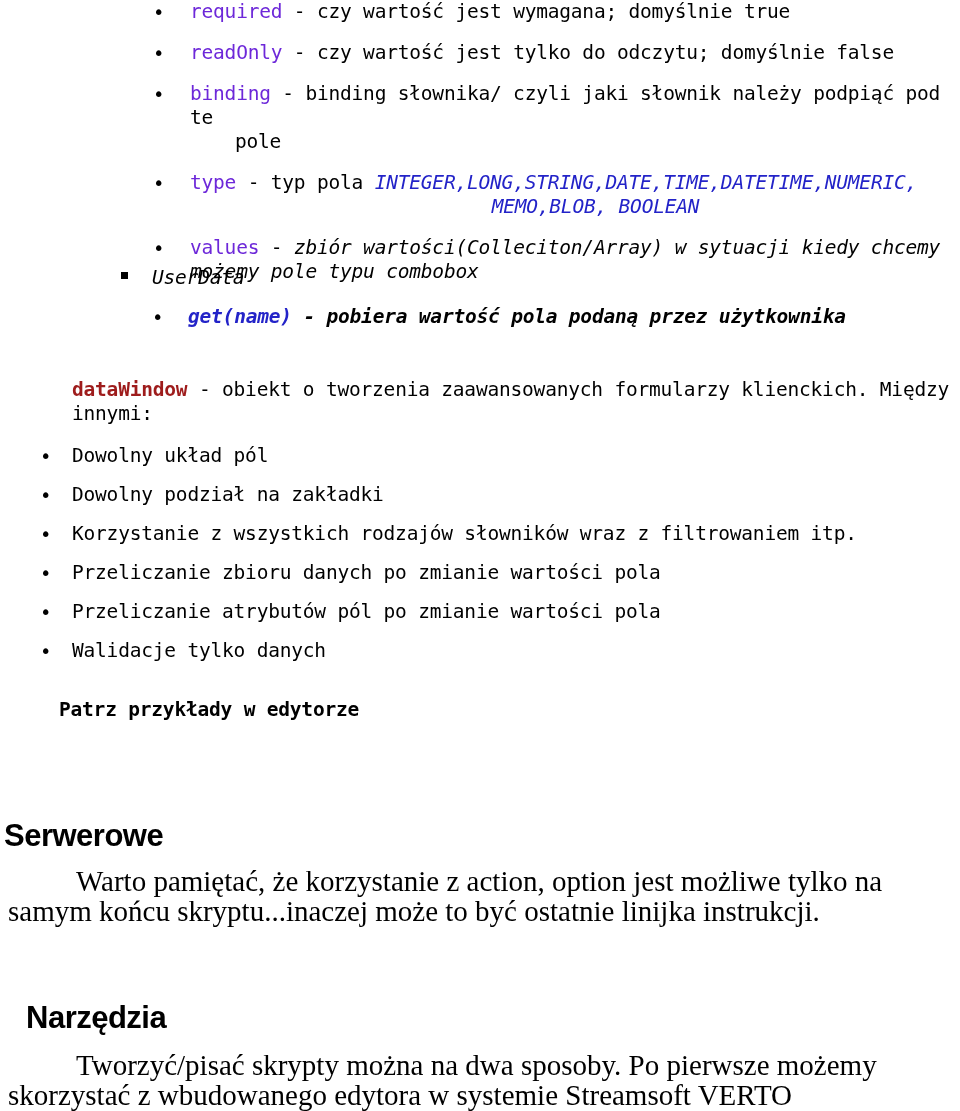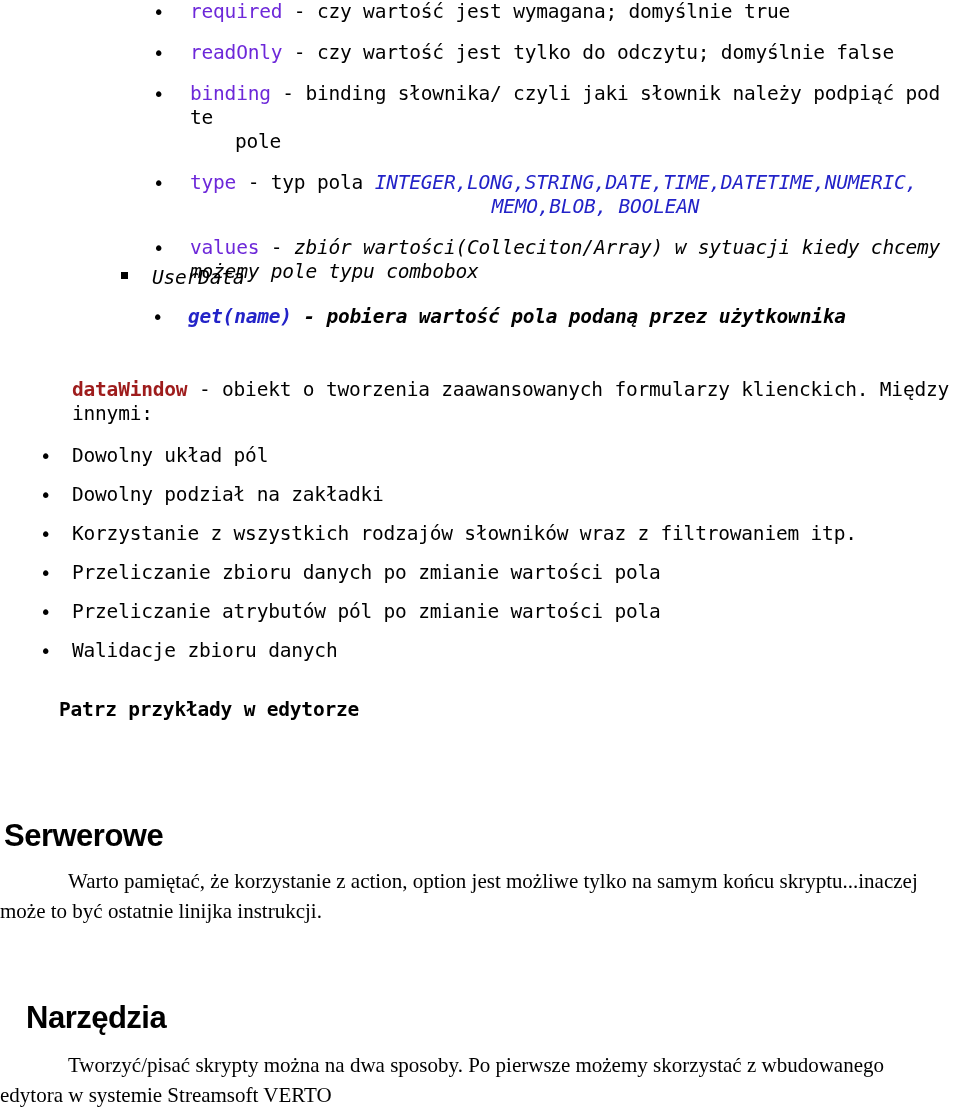--- a/index.html
+++ b/index.html
@@ -151,24 +151,24 @@
     line-height: 36px;
     letter-spacing: -0.5px;
     color: #000;
   }
   #heading-serwerowe { top: 818px; }
   #heading-narzedzia { top: 1000px; margin-left: 22px; }
 
   
   .serif-para {
     position: absolute;
-    left: 0;
+    left: 8px;
     width: 940px;
     font-family: "Liberation Serif", "DejaVu Serif", serif;
-    font-size: 21px;
+    font-size: 29px;
     line-height: 30px;
     color: #000;
     text-indent: 68px;
   }
   #para-serwerowe { top: 866px; }
   #para-narzedzia { top: 1050px; }
 </style>
 </head>
 <body>
 
@@ -236,21 +236,21 @@
     <div class="feat-item">
       <span class="bullet">•</span>
       <span>Przeliczanie zbioru danych po zmianie wartości pola</span>
     </div>
     <div class="feat-item">
       <span class="bullet">•</span>
       <span>Przeliczanie atrybutów pól po zmianie wartości pola</span>
     </div>
     <div class="feat-item">
       <span class="bullet">•</span>
-      <span>Walidacje zbioru danych</span>
+      <span>Walidacje tylko danych</span>
     </div>
   </div>
 
   <div class="patrz mono">Patrz  przykłady w edytorze</div>
 
   <div class="heading" id="heading-serwerowe">Serwerowe</div>
   <div class="serif-para" id="para-serwerowe">Warto pamiętać, że korzystanie z action, option jest możliwe tylko na samym końcu skryptu...inaczej może to być ostatnie linijka instrukcji.</div>
 
   <div class="heading" id="heading-narzedzia">Narzędzia</div>
   <div class="serif-para" id="para-narzedzia">Tworzyć/pisać skrypty można na dwa sposoby. Po pierwsze możemy skorzystać z wbudowanego edytora w systemie Streamsoft VERTO</div>

